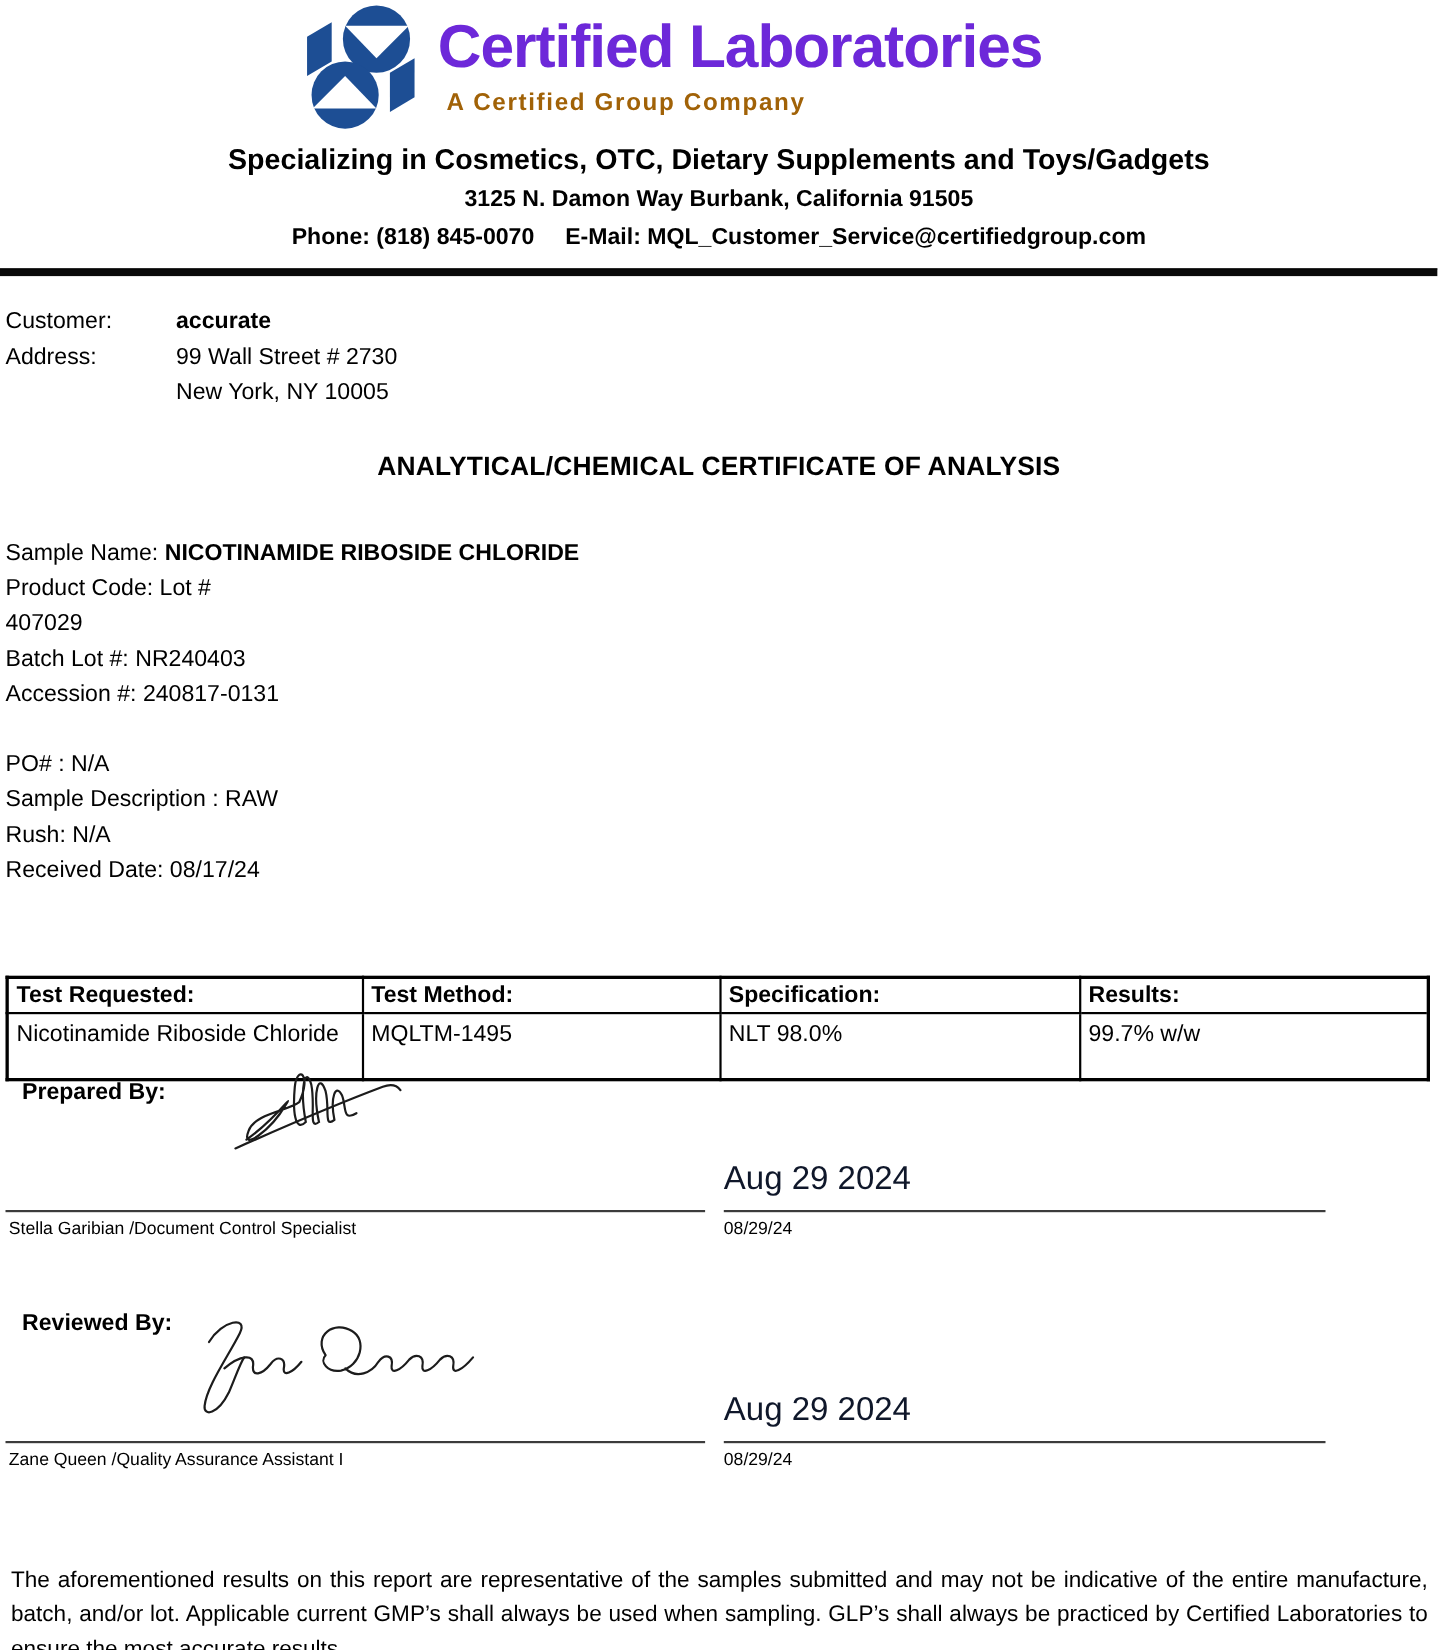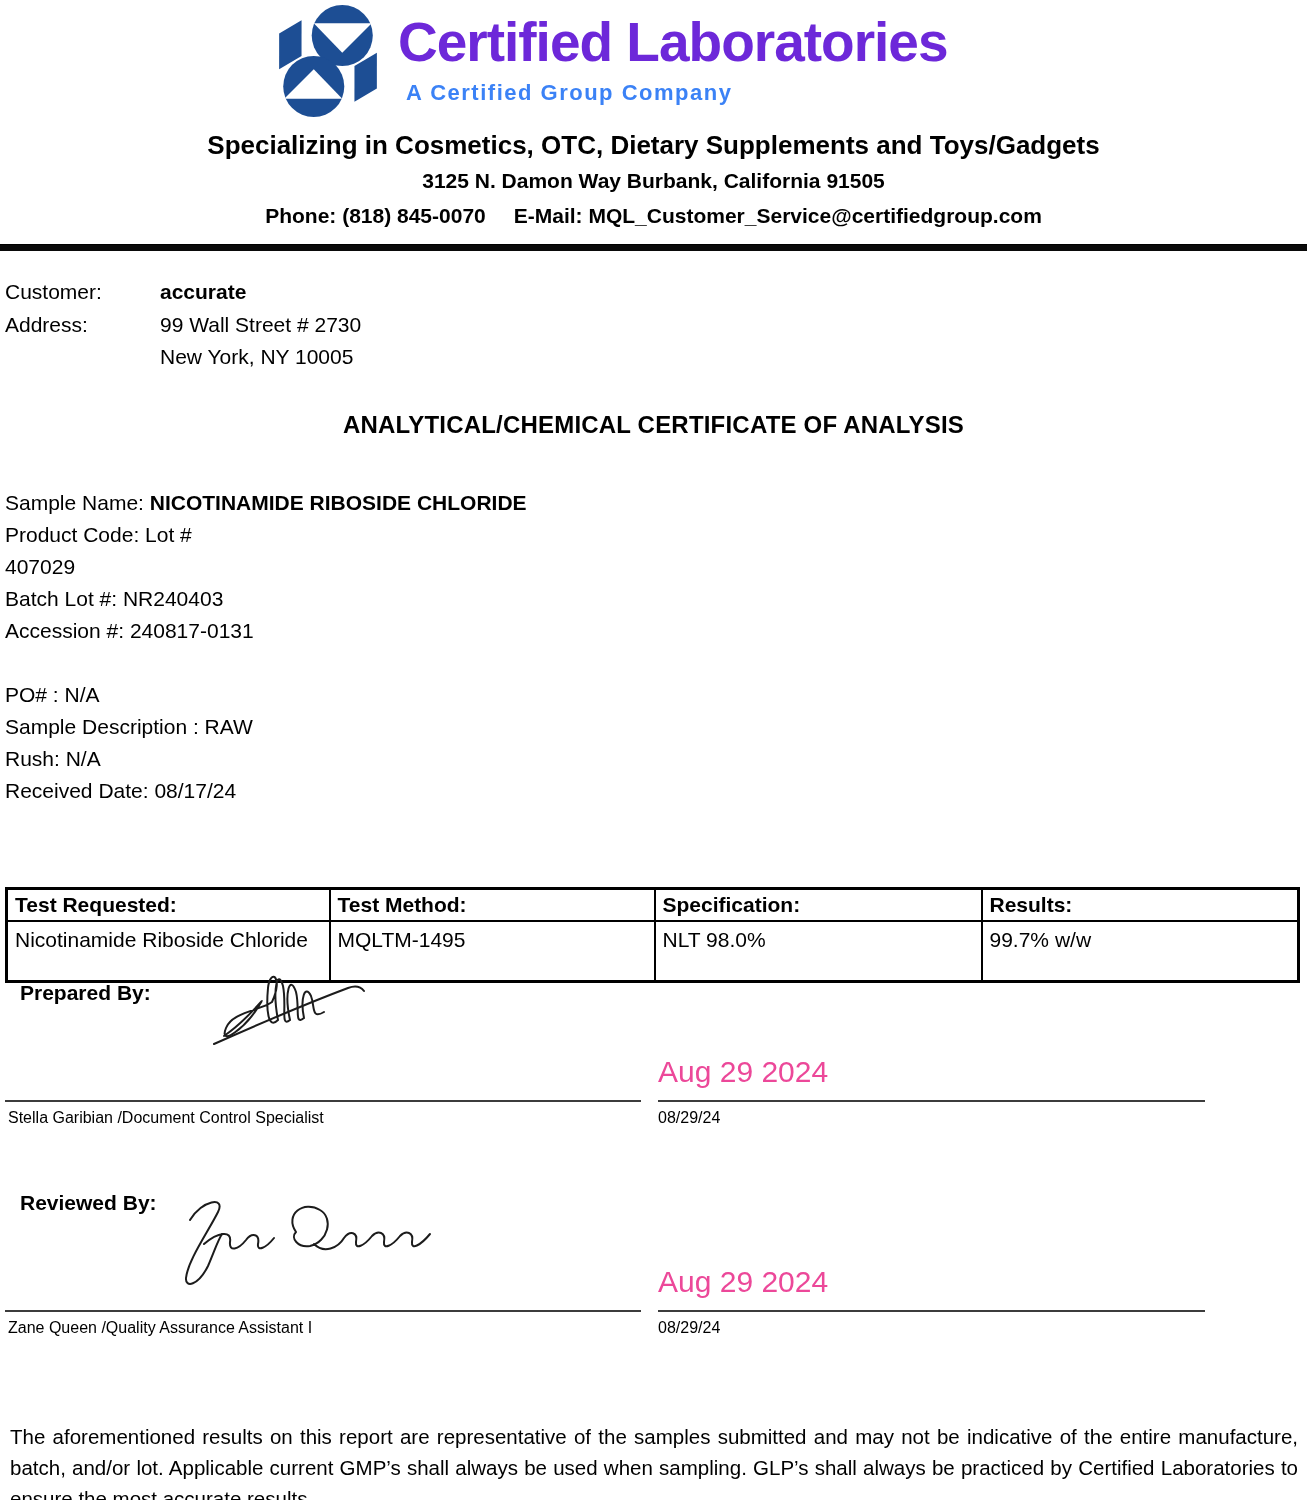--- a/index.html
+++ b/index.html
@@ -14,21 +14,21 @@
   }
   
   .logo-icon { position:absolute; left:266px; top:4px; width:124px; height:114px; }
   .brand-name {
     position:absolute; left:398px; top:10px;
     font-size:55px; font-weight:bold; color:#6d28d9;
     letter-spacing:-1px; white-space:nowrap;
   }
   .brand-sub {
     position:absolute; left:406px; top:80px;
-    font-size:22px; font-weight:bold; color:#3b82f6;
+    font-size:22px; font-weight:bold; color:#a16207;
     letter-spacing:1.5px; white-space:nowrap;
   }
   .tagline {
     position:absolute; left:0; top:130px; width:100%;
     text-align:center; font-size:26px; font-weight:bold;
   }
   .addr-line {
     position:absolute; left:0; top:169px; width:100%;
     text-align:center; font-size:21px; font-weight:bold;
   }
@@ -64,21 +64,21 @@
   }
   .results-table th, .results-table td {
     border:2px solid #000; text-align:left; font-size:21px;
     padding:2px 7px; overflow:hidden;
   }
   .results-table th { height:32px; font-weight:bold; vertical-align:middle; }
   .results-table td { height:61px; vertical-align:top; line-height:31px; }
   
   .sig-label { position:absolute; font-size:21px; font-weight:bold; }
   .sig-svg { position:absolute; }
-  .stamp-date { position:absolute; font-size:30px; color:#ec4899; white-space:nowrap; }
+  .stamp-date { position:absolute; font-size:30px; color:#0f172a; white-space:nowrap; }
   .sig-line { position:absolute; height:2px; background:#3c3c3c; }
   .sig-name { position:absolute; font-size:16px; white-space:nowrap; }
   
   .footer-text {
     position:absolute; left:10px; top:1421px; width:1288px;
     font-size:20.5px; line-height:31px; text-align:justify;
   }
 </style>
 </head>
 <body>

